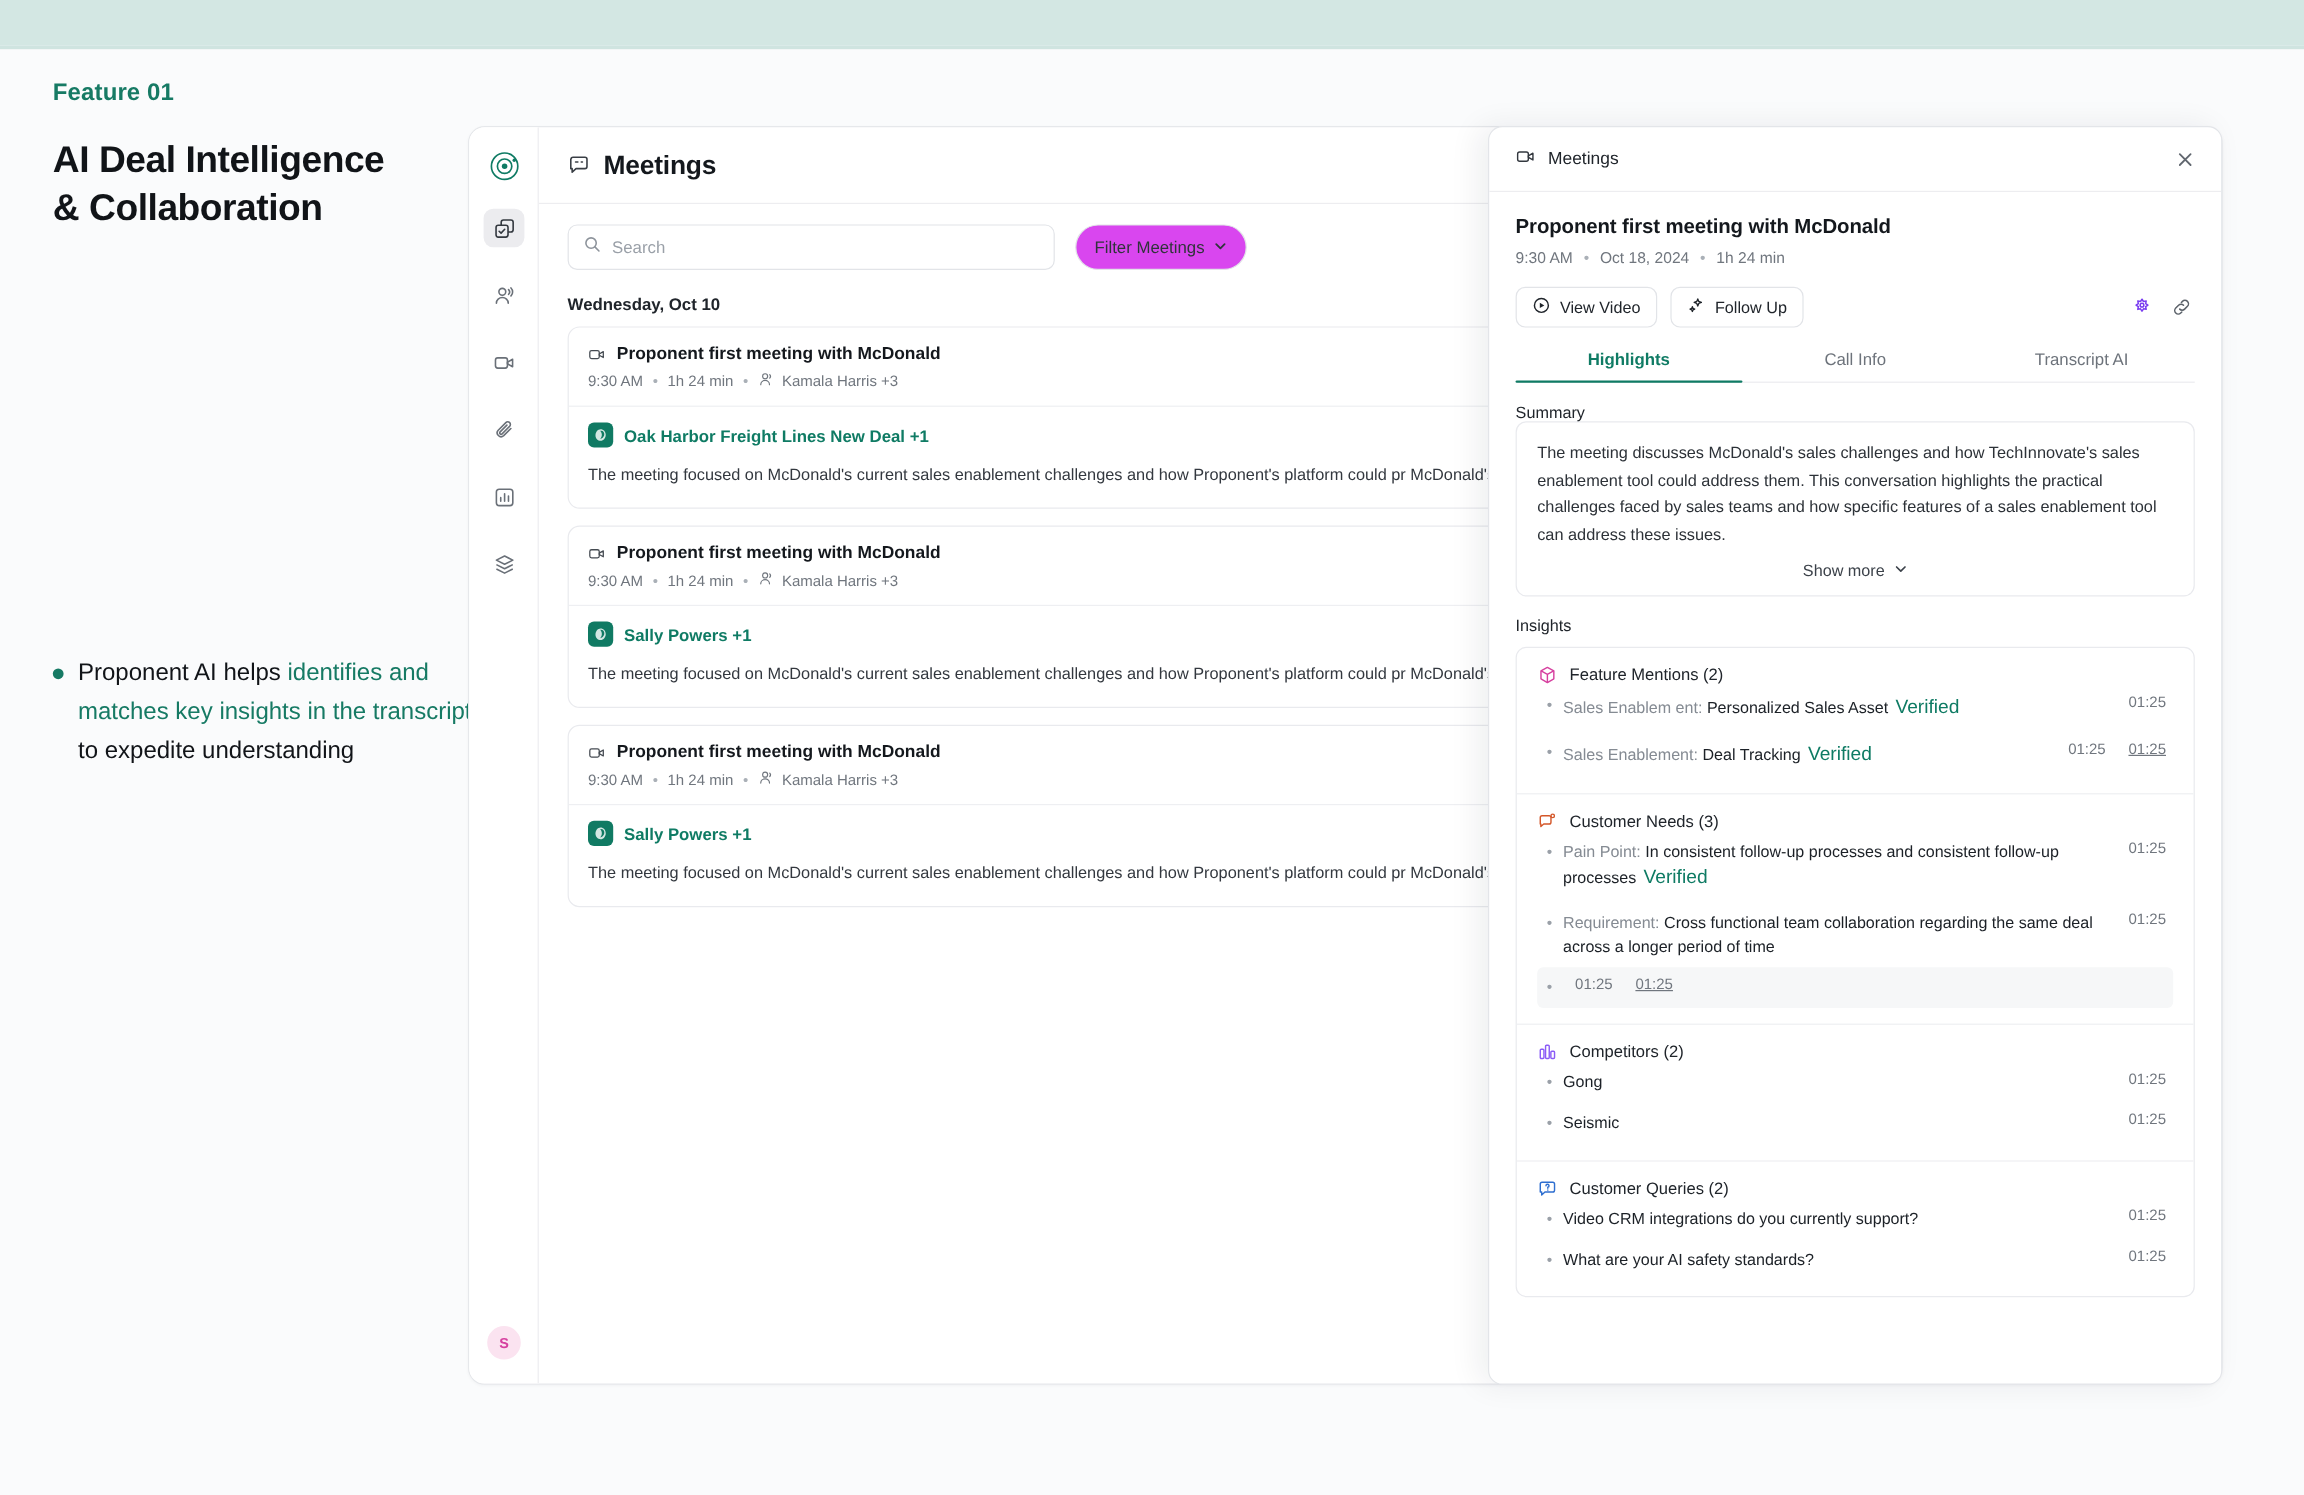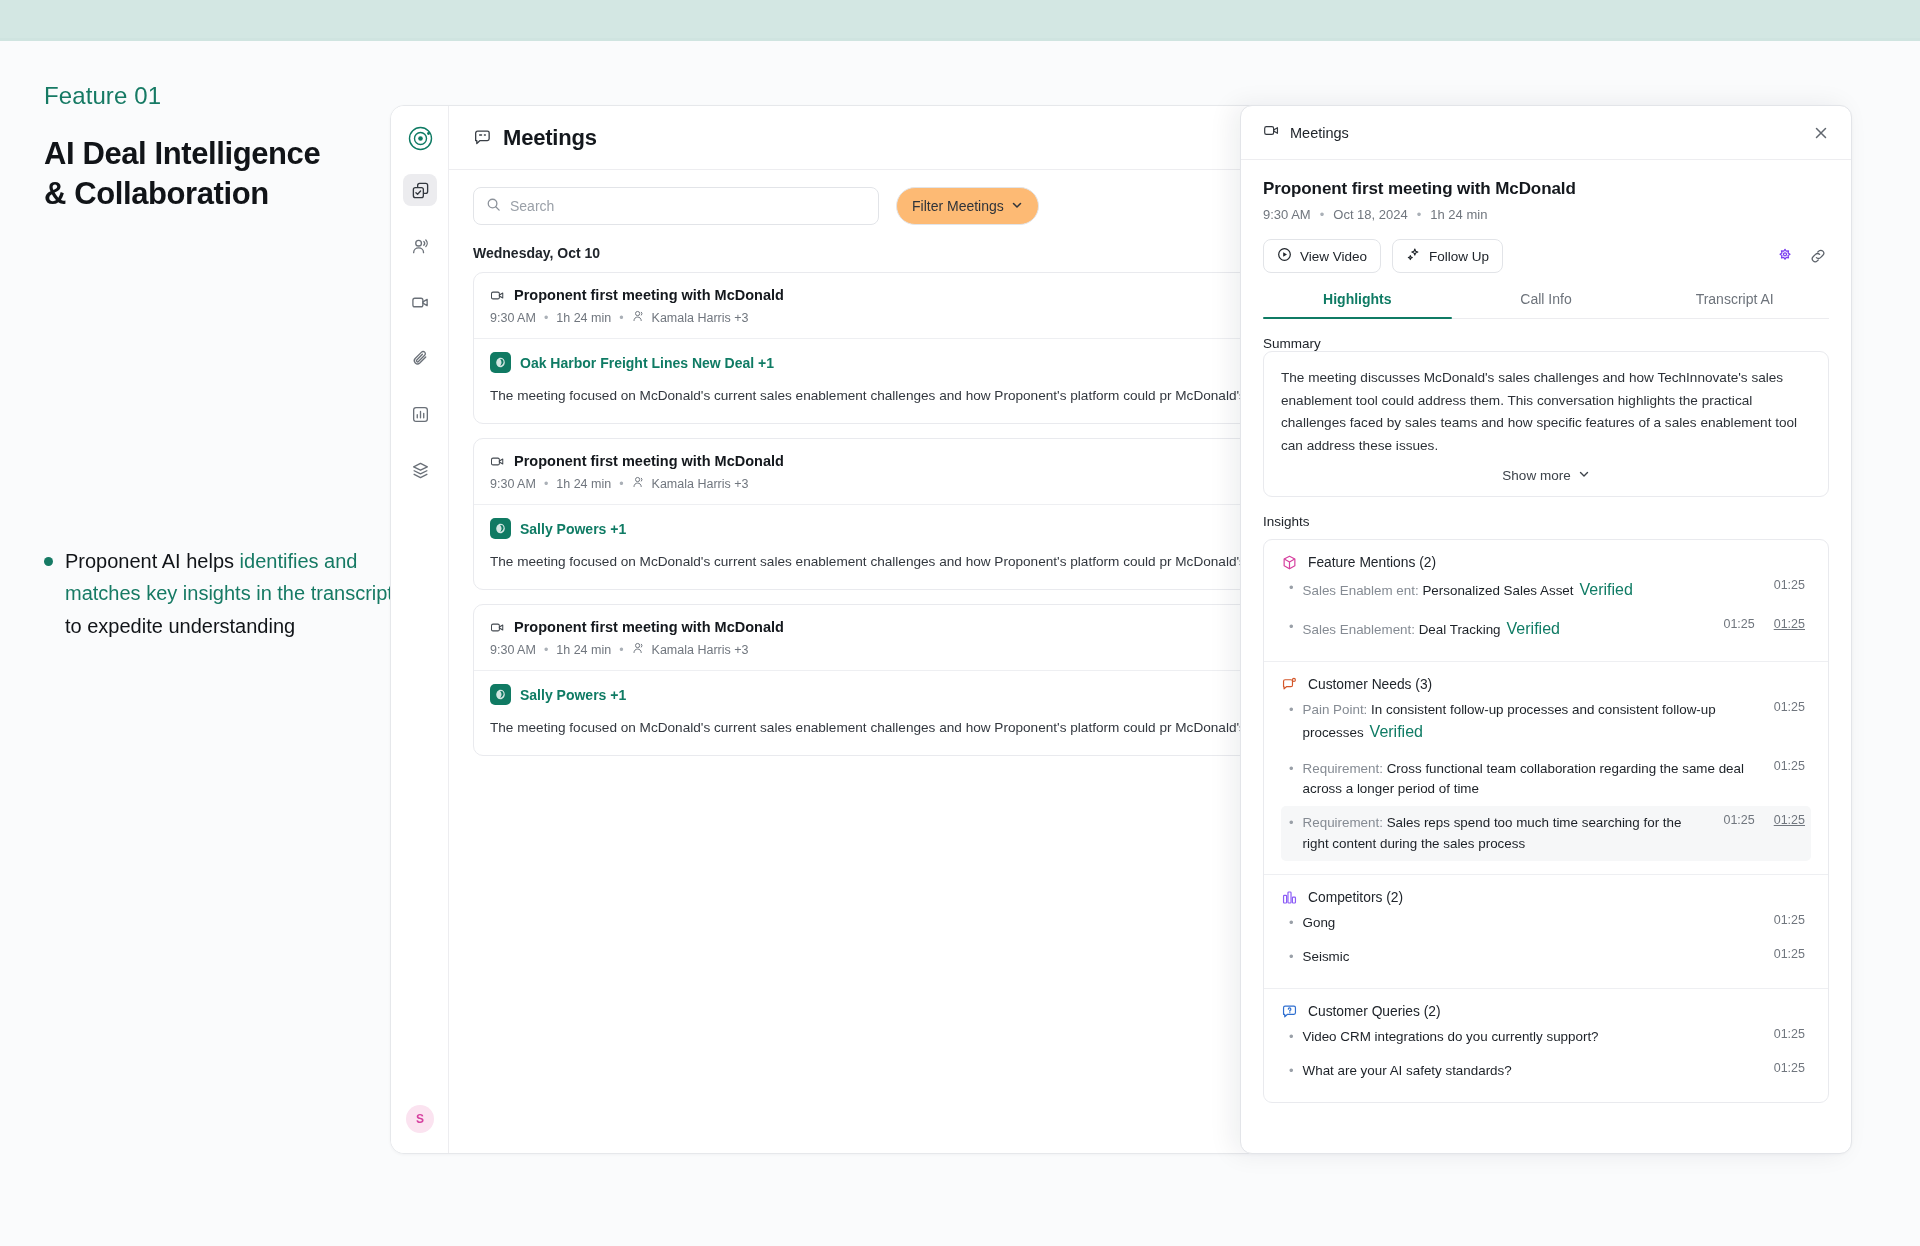--- a/index.html
+++ b/index.html
@@ -19,23 +19,22 @@
   .top-banner-edge {
     position: absolute; left: 0; top: 38px; width: 1920px; height: 3px;
     background: #cfe4e0;
   }
 
   
   .left-col {
     position: absolute; left: 44px; top: 66px; width: 340px;
   }
   .feature-eyebrow {
-    font-size: 24px; font-weight: 400; color: #167a64;
+    font-size: 20px; font-weight: 700; color: #167a64;
     letter-spacing: .1px;
-    margin-top: 16px;
   }
   .feature-title {
     margin-top: 24px;
     font-size: 31px; line-height: 1.29; font-weight: 700;
     color: #111418; letter-spacing: -.4px;
   }
   .bullet-block {
     position: absolute; left: 44px; top: 545px; width: 350px;
     display: flex; gap: 12px; align-items: flex-start;
   }
@@ -95,21 +94,21 @@
   .toolbar { padding: 17px 24px 0 24px; display: flex; align-items: center; gap: 17px; }
   .search-box {
     width: 406px; height: 38px; border: 1px solid #e2e4e8; border-radius: 8px;
     display: flex; align-items: center; gap: 9px; padding: 0 12px;
     background: #fff;
   }
   .search-box .ph { font-size: 14px; color: #9aa0a8; }
   .filter-btn {
     height: 38px; border: 1px solid #e2e4e8; border-radius: 19px;
     display: flex; align-items: center; gap: 7px; padding: 0 15px;
-    font-size: 14px; color: #2f343a; background: #fdba74; cursor: pointer;
+    font-size: 14px; color: #2f343a; background: #d946ef; cursor: pointer;
   }
 
   .date-sep { padding: 20px 24px 11px 24px; font-size: 14px; font-weight: 600; color: #20252b; }
 
   .mtg-list { padding: 0 24px; }
   .mtg-card {
     border: 1px solid #e9eaee; border-radius: 10px;
     margin-bottom: 14px; background: #fff; overflow: hidden;
   }
   .mtg-top { display: flex; align-items: flex-start; padding: 14px 16px 12px 16px; }
@@ -638,21 +637,20 @@
               <span class="ins-text"><span class="lbl">Pain Point:</span> <span>In consistent follow-up processes and consistent follow-up processes</span><span class="ver">Verified</span></span>
               <span class="ins-time">01:25</span>
             </div>
             <div class="ins-row">
               <span class="ins-bullet">•</span>
               <span class="ins-text"><span class="lbl">Requirement:</span> <span>Cross functional team collaboration regarding the same deal across a longer period of time</span></span>
               <span class="ins-time">01:25</span>
             </div>
             <div class="ins-row hover">
               <span class="ins-bullet">•</span>
-              <span class="ins-text"><span class="lbl">Requirement:</span> <span>Sales reps spend too much time searching for the right content during the sales process</span></span>
               <span class="ins-time">01:25</span>
               <span class="ins-time u">01:25</span>
             </div>
           </div>
           <div class="ins-group">
             <div class="ins-head">
               <span class="ins-icon" style="color:#8b5cf6">
                 <svg width="17" height="17" viewBox="0 0 20 20" fill="none" stroke="currentColor" stroke-width="1.4">
                   <rect x="3" y="7.5" width="3.6" height="9" rx="1"></rect>
                   <rect x="8.2" y="3.5" width="3.6" height="13" rx="1"></rect>

